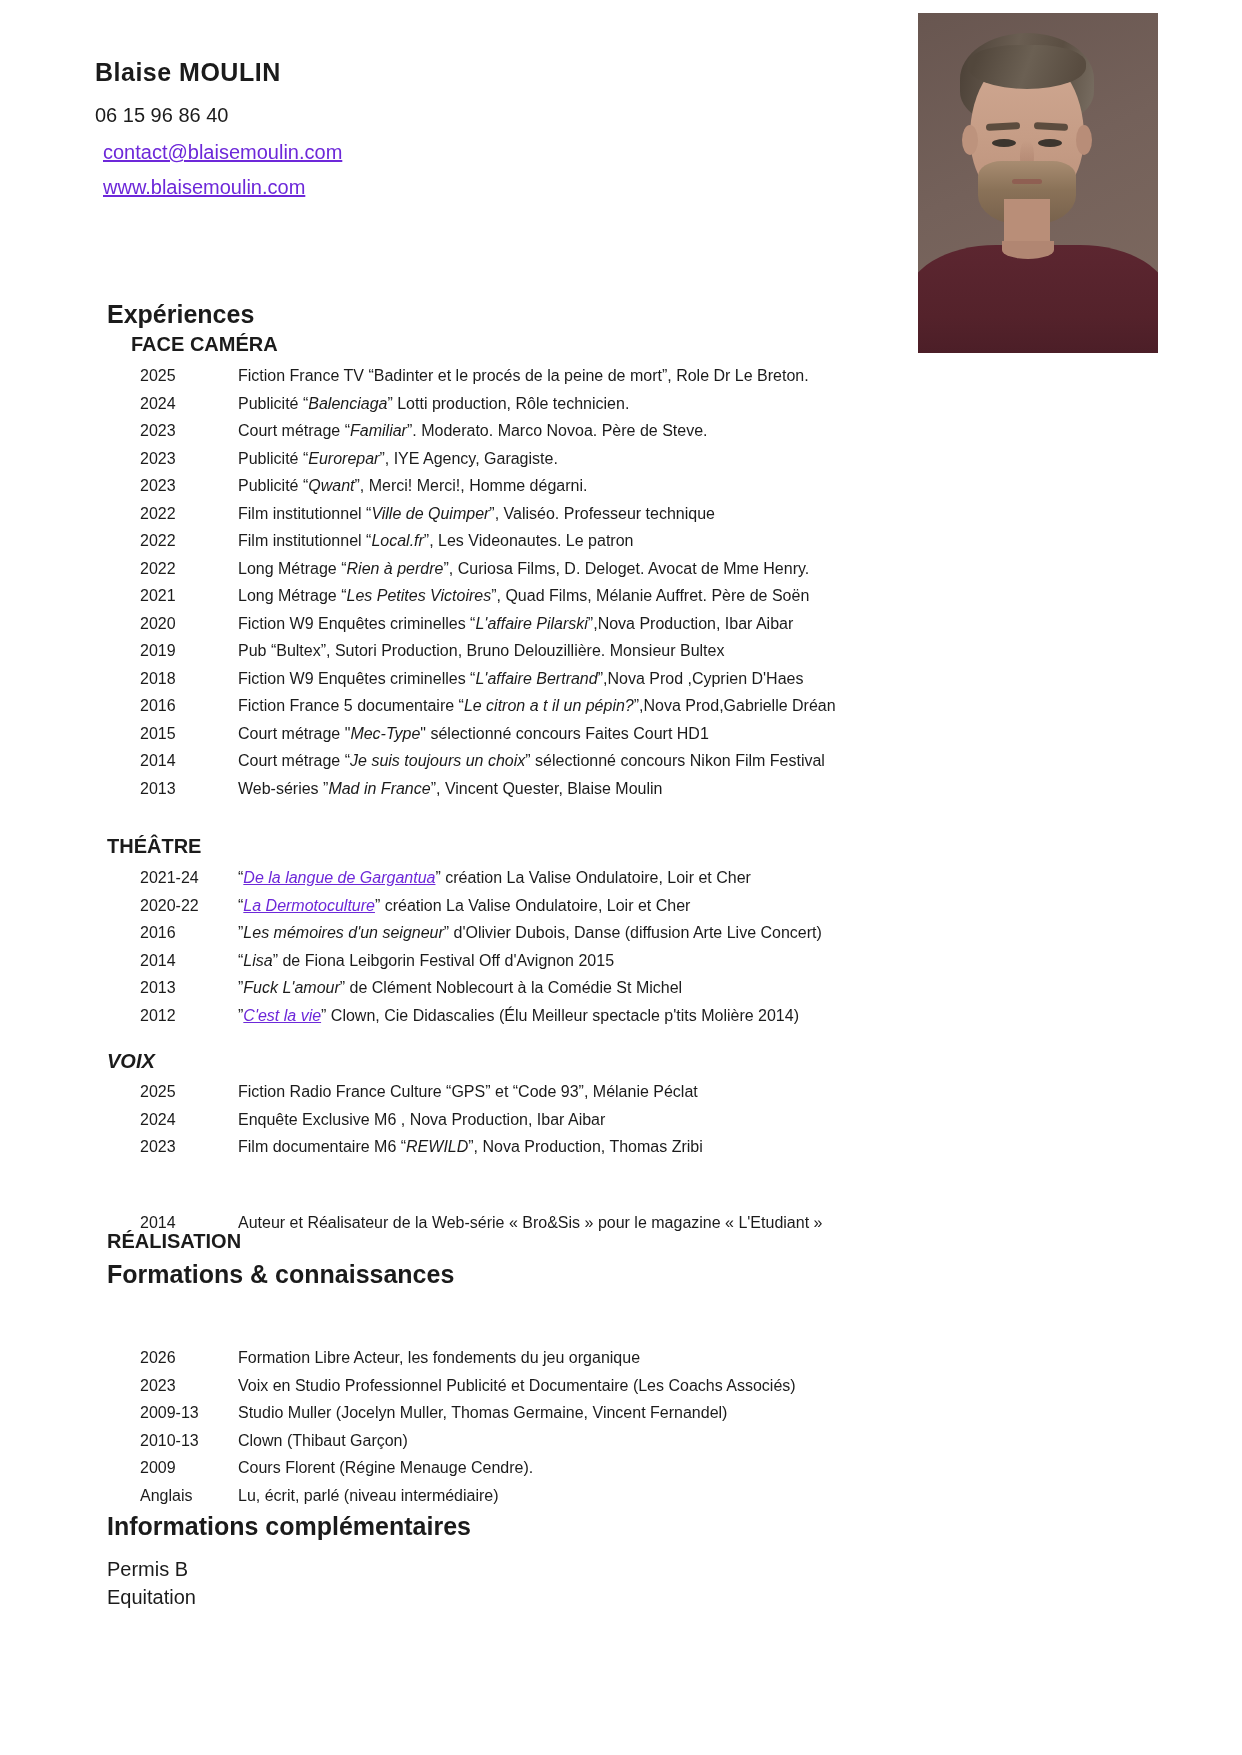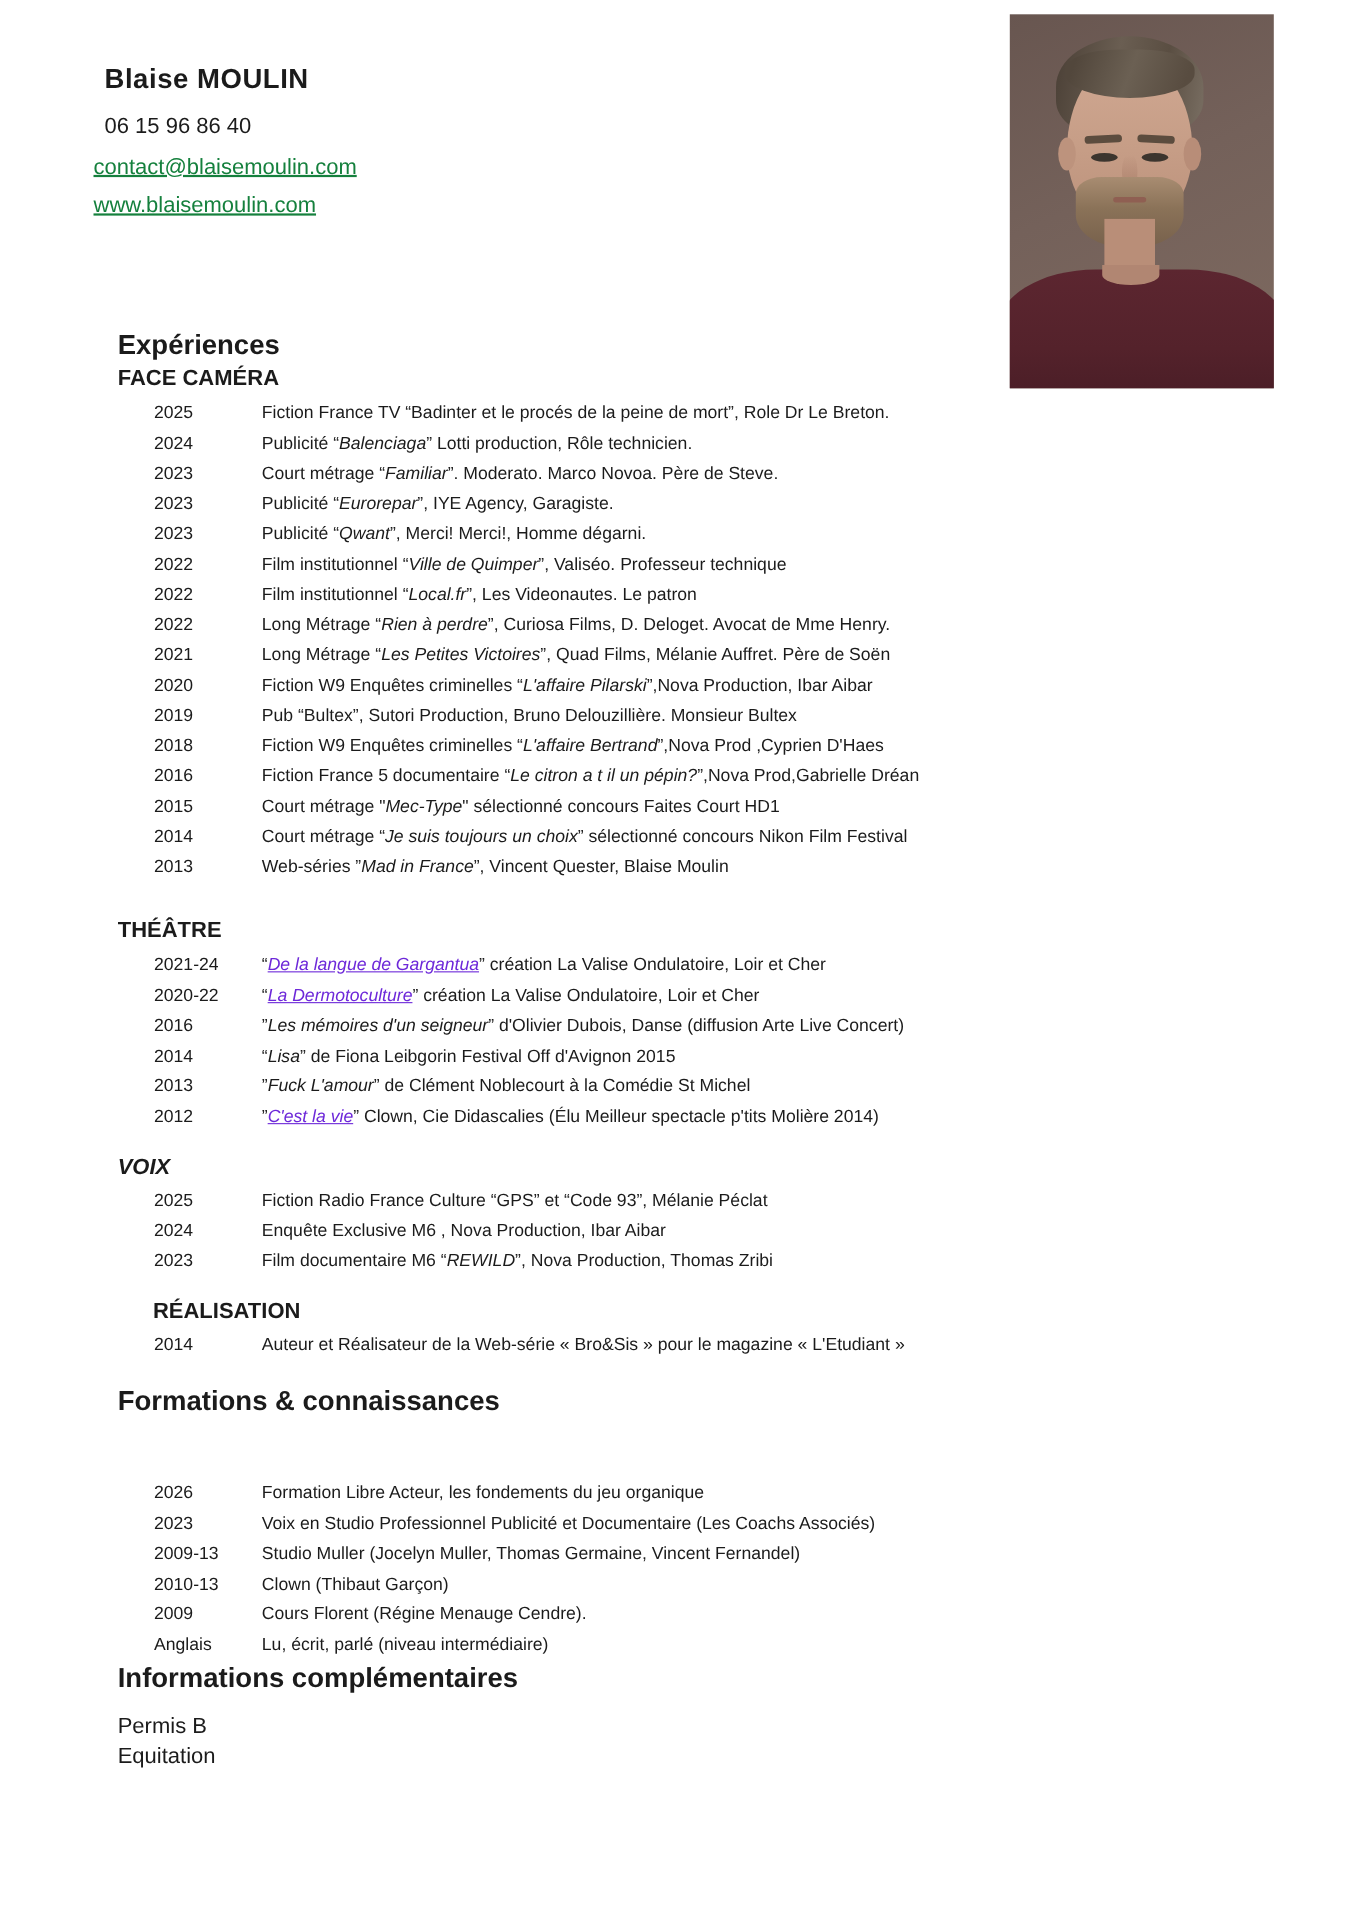--- a/index.html
+++ b/index.html
@@ -2,21 +2,21 @@
 <html><head>
 <meta charset="utf-8">
 <style>
   html,body{margin:0;padding:0;background:#ffffff;}
   body{font-family:"Liberation Sans","DejaVu Sans",sans-serif;color:#1b1b1b;}
   .page{position:relative;width:1242px;height:1755px;background:#ffffff;overflow:hidden;}
 
   
   .hdr-name{position:absolute;left:95px;top:58px;font-size:25px;font-weight:bold;letter-spacing:.5px;}
   .hdr-phone{position:absolute;left:95px;top:104px;font-size:20px;}
-  .hdr-link{font-size:20px;color:#15803d;position:absolute;left:85px;}
+  .hdr-link{font-size:20px;color:#6d28d9;position:absolute;left:103px;}
   .hdr-link.email{top:141px;}
   .hdr-link.web{top:176px;text-align:right;}
 
   
   .photo{position:absolute;left:918px;top:13px;width:240px;height:340px;overflow:hidden;
          background:linear-gradient(155deg,#685650 0%,#74615a 45%,#7e6a60 100%);}
   .photo *{position:absolute;}
   .ph-hair{left:42px;top:20px;width:134px;height:92px;border-radius:55% 55% 40% 40%;
            background:linear-gradient(100deg,#4e4339 5%,#6a5e52 40%,#5a4e42 70%,#756a5e 95%);}
   .ph-face{left:52px;top:40px;width:114px;height:152px;border-radius:50% 50% 44% 44% / 56% 56% 46% 46%;
@@ -36,24 +36,24 @@
   .ph-mouth{left:94px;top:166px;width:30px;height:5px;border-radius:3px;background:#8f5f52;}
   .ph-neck{left:86px;top:186px;width:46px;height:56px;background:#b98e78;}
   .ph-sweater{left:-12px;top:232px;width:264px;height:120px;border-radius:90px 90px 0 0 / 55px 55px 0 0;
            background:linear-gradient(180deg,#5c2630 0%,#54222b 60%,#491d26 100%);}
   .ph-collar{left:84px;top:228px;width:52px;height:18px;border-radius:0 0 50% 50%;background:#b18672;}
 
   
   .h1{position:absolute;left:107px;font-size:25px;font-weight:bold;}
   .h2{position:absolute;left:107px;font-size:20px;font-weight:bold;}
   #h-exp{top:300px;}
-  #h-face{top:333px;}
+  #h-face{top:333px;margin-left:24px;}
   #h-theatre{top:835px;}
   #h-voix{top:1050px;font-style:italic;}
-  #h-real{top:1181px;margin-left:32px;}
+  #h-real{top:1230px;}
   #h-form{top:1260px;}
   #h-info{top:1512px;}
 
   
   .rows{position:absolute;left:140px;width:1020px;}
   #rows-face{top:362px;}
   #rows-theatre{top:864px;}
   #rows-voix{top:1078px;}
   #rows-real{top:1209px;}
   #rows-form{top:1308px;margin-top:36px;}

